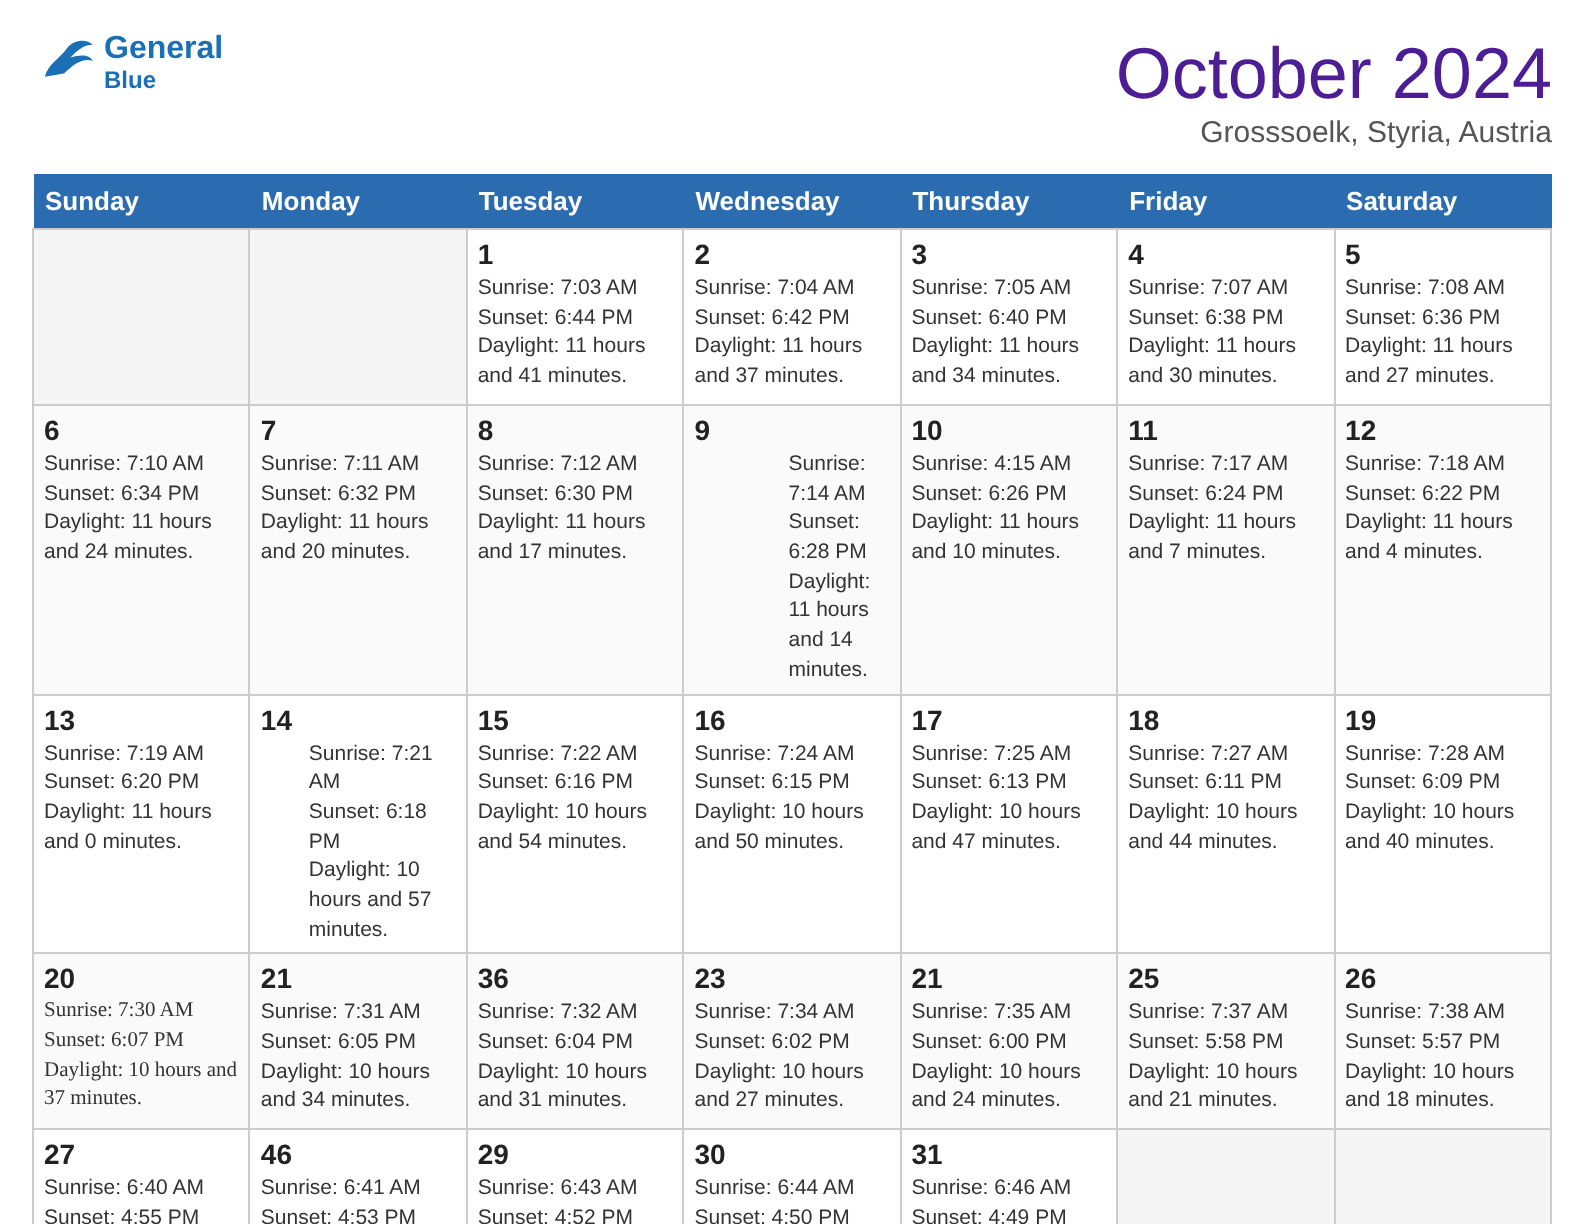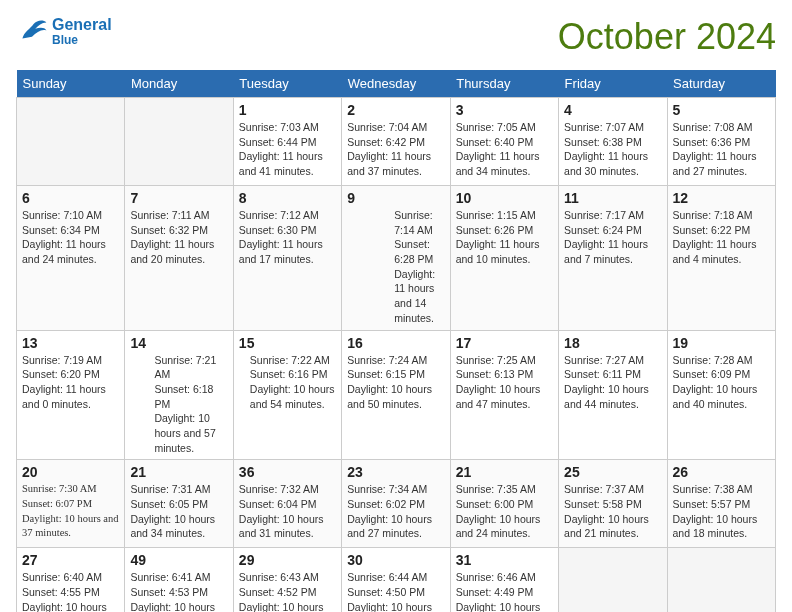--- a/index.html
+++ b/index.html
@@ -24,38 +24,38 @@
     .logo-bird {
       width: 32px;
       height: 32px;
     }
     .title-area {
       text-align: right;
     }
     .month-title {
       font-size: 36px;
       font-weight: 300;
-      color: #4d7c0f;
+      color: #4c1d95;
     }
     .subtitle {
       font-size: 15px;
       color: #555;
     }
     table {
       width: 100%;
       border-collapse: collapse;
       table-layout: fixed;
     }
     th {
       background: #2b6cb0;
       color: #fff;
       text-align: left;
       padding: 6px 6px;
       font-size: 13px;
-      font-weight: normal;
+      font-weight: bold;
     }
     td {
       border: 1px solid #ccc;
       vertical-align: top;
       padding: 4px 5px;
       height: 88px;
       font-size: 11px;
       color: #333;
       background: #fff;
     }
@@ -86,20 +86,21 @@
     <svg class="logo-bird" viewBox="0 0 40 40" xmlns="http://www.w3.org/2000/svg">
       <path d="M8 28 C10 20, 18 16, 22 10 C26 5, 34 4, 38 8 C32 8, 28 12, 24 16 C30 14, 36 14, 38 18 C32 16, 26 20, 20 26 Z" fill="#1a6fb5"></path>
     </svg>
     <div>
       <div style="font-size:16px;font-weight:bold;color:#1a6fb5;line-height:1.1">General</div>
       <div style="font-size:12px;font-weight:bold;color:#1a6fb5;line-height:1.1">Blue</div>
     </div>
   </div>
   <div class="title-area">
     <div class="month-title">October 2024</div>
+    <div class="subtitle">Grosssoelk, Styria, Austria</div>
   </div>
 </div>
 
 <table>
   <thead>
     <tr>
     <th>Sunday</th>
         <th>Monday</th>
         <th>Tuesday</th>
         <th>Wednesday</th>
@@ -163,21 +164,21 @@
 Daylight: 11 hours and 17 minutes.</div>
         </td>
         <td>
           <span class="day-num">9</span>
           <div class="day-info" style="white-space: pre-line; margin-left: 47px;">Sunrise: 7:14 AM
 Sunset: 6:28 PM
 Daylight: 11 hours and 14 minutes.</div>
         </td>
         <td>
           <span class="day-num">10</span>
-          <div class="day-info" style="white-space: pre-line;">Sunrise: 1:15 AM
+          <div class="day-info" style="white-space: pre-line;">Sunrise: 4:15 AM
 Sunset: 6:26 PM
 Daylight: 11 hours and 10 minutes.</div>
         </td>
         <td>
           <span class="day-num">11</span>
           <div class="day-info" style="white-space: pre-line;">Sunrise: 7:17 AM
 Sunset: 6:24 PM
 Daylight: 11 hours and 7 minutes.</div>
         </td>
         <td>
@@ -195,21 +196,21 @@
 Daylight: 11 hours and 0 minutes.</div>
         </td>
         <td>
           <span class="day-num">14</span>
           <div class="day-info" style="white-space: pre-line; margin-left: 24px;">Sunrise: 7:21 AM
 Sunset: 6:18 PM
 Daylight: 10 hours and 57 minutes.</div>
         </td>
         <td>
           <span class="day-num">15</span>
-          <div class="day-info" style="white-space: pre-line; margin-left: 11px;">Sunrise: 7:22 AM
+          <div class="day-info" style="white-space: pre-line;">Sunrise: 7:22 AM
 Sunset: 6:16 PM
 Daylight: 10 hours and 54 minutes.</div>
         </td>
         <td>
           <span class="day-num">16</span>
           <div class="day-info" style="white-space: pre-line;">Sunrise: 7:24 AM
 Sunset: 6:15 PM
 Daylight: 10 hours and 50 minutes.</div>
         </td>
         <td>
@@ -276,21 +277,21 @@
         </td>
       </tr>
       <tr>
         <td>
           <span class="day-num">27</span>
           <div class="day-info" style="white-space: pre-line;">Sunrise: 6:40 AM
 Sunset: 4:55 PM
 Daylight: 10 hours and 15 minutes.</div>
         </td>
         <td>
-          <span class="day-num">49</span>
+          <span class="day-num">46</span>
           <div class="day-info" style="white-space: pre-line;">Sunrise: 6:41 AM
 Sunset: 4:53 PM
 Daylight: 10 hours and 12 minutes.</div>
         </td>
         <td>
           <span class="day-num">29</span>
           <div class="day-info" style="white-space: pre-line;">Sunrise: 6:43 AM
 Sunset: 4:52 PM
 Daylight: 10 hours and 8 minutes.</div>
         </td>

